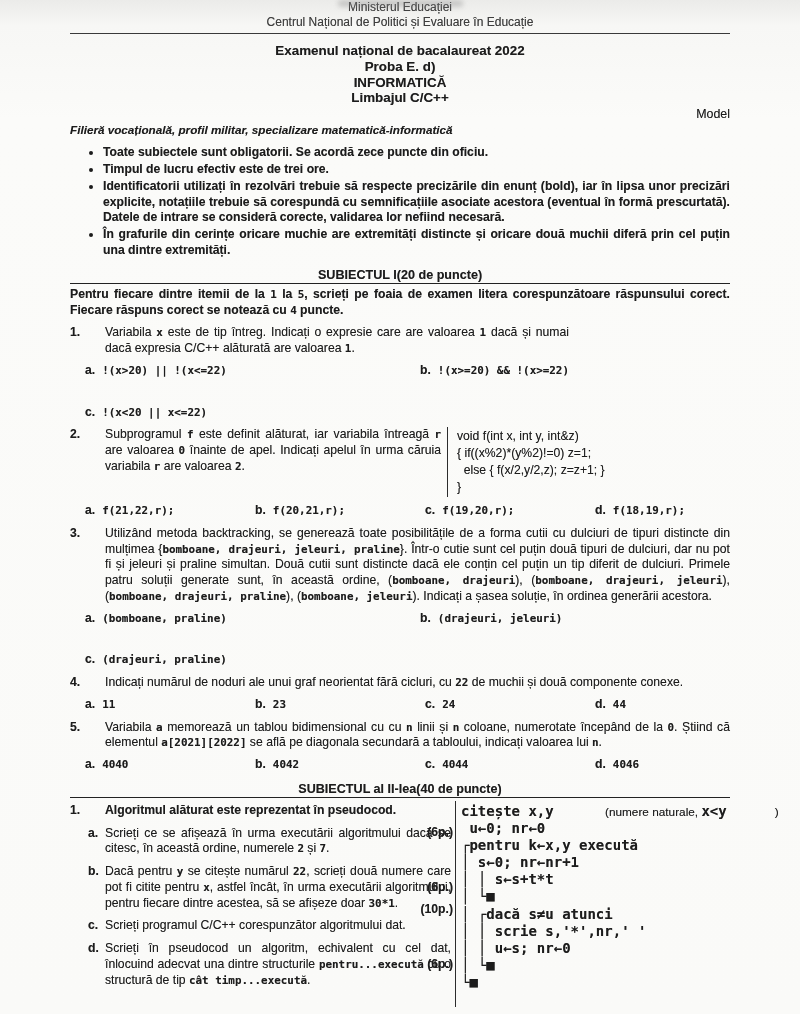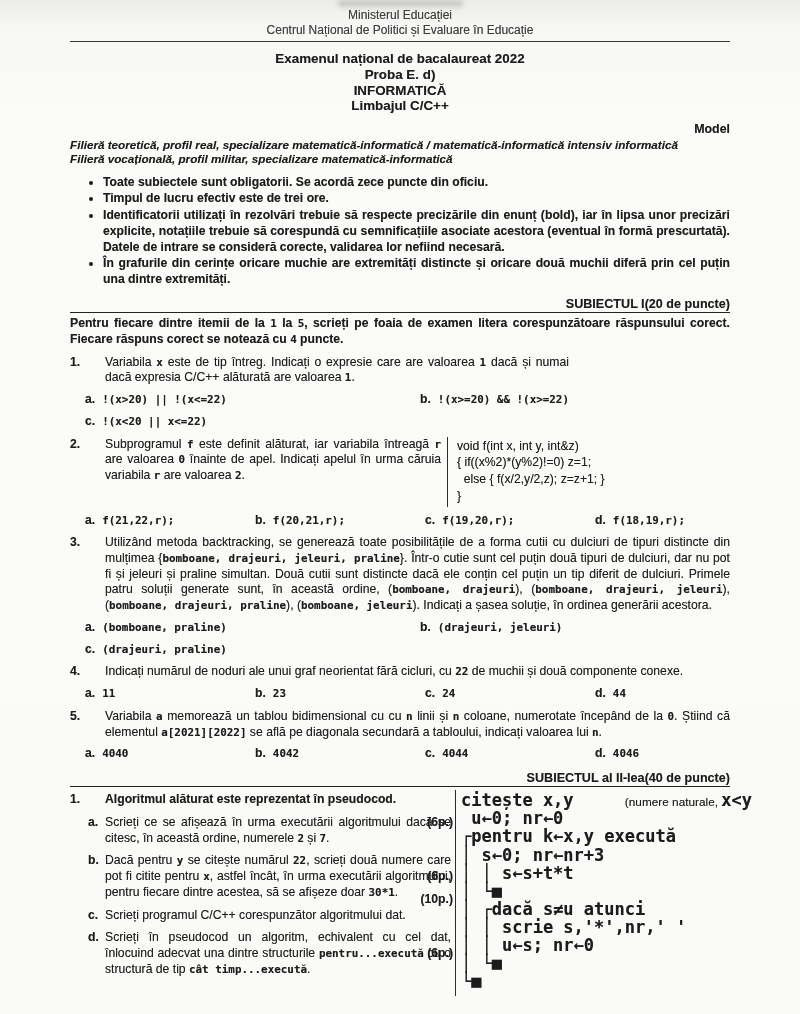--- a/index.html
+++ b/index.html
@@ -2,67 +2,67 @@
 <html lang="ro"><head>
 <meta charset="utf-8">
 <style>
   * { margin:0; padding:0; box-sizing:border-box; }
   html,body { background:#e9e8e6; }
   .page {
     position:relative; width:800px; height:1014px; overflow:hidden;
     background:linear-gradient(180deg,#ebebe9 0px,#f7f7f5 26px,#fbfbf9 120px,#fafaf8 100%);
     font-family:"Liberation Sans","DejaVu Sans",sans-serif;
     font-size:12.2px; line-height:1.29; color:#1c1c1c;
-    padding:8px 70px 0 70px;
+    padding:0 70px 0 70px;
     text-shadow:0 0 .5px rgba(30,30,30,.45);
   }
   .b { font-weight:bold; }
   .just { text-align:justify; }
   .c, .code, .mono {
     font-family:"DejaVu Sans Mono","Liberation Mono",monospace;
     font-weight:bold; font-size:10.9px;
   }
   .smudge { position:absolute; top:0; left:338; left:338px; width:125px; height:7px;
     background:#8b8b8b; opacity:.38; filter:blur(2.5px); border-radius:3px; }
   .hdr { text-align:center; font-size:12px; color:#3e3e3e;
     border-bottom:1.6px solid #3a3a3a; padding-bottom:2px; }
   .title-block { text-align:center; font-weight:bold; font-size:13.4px; line-height:1.18; margin-top:9px; }
-  .model { text-align:right; font-weight:bold; font-size:12.4px; margin-top:7px; }
+  .model { text-align:right; font-weight:normal; font-size:12.4px; }
   .filiera { font-weight:bold; font-style:italic; font-size:11.7px; line-height:1.22; margin-top:1px; }
   .instr { list-style:disc outside; padding-left:33px; margin-top:8px; font-weight:bold; }
   .instr li { margin-bottom:1px; text-align:justify; }
-  .sec-head { display:flex; justify-content:flex-end; font-weight:bold; font-size:12.6px;
+  .sec-head { display:flex; justify-content:center; font-weight:bold; font-size:12.6px;
     border-bottom:1.7px solid #222; margin-top:8px; padding-bottom:0px; }
   .intro { font-weight:bold; margin-top:3px; }
   .q { margin-top:7px; }
   .qtop { display:flex; }
   .qn { width:35px; flex:none; font-weight:bold; }
   .qt { flex:none; }
   .qcode { border-left:1.3px solid #2c2c2c; white-space:pre; padding:1px 0 0 9px; }
   .q1 .qt { width:472px; padding-right:8px; }
   .q1 .qcode { min-height:46px; }
   .q2 .qt { width:342px; padding-right:6px; }
   .q2 .qcode { min-height:70px; line-height:1.38; }
   .qt-full { flex:1; }
-  .opts { margin:6px 0 2px 15px; display:grid; row-gap:6px; }
+  .opts { margin:6px 0 2px 15px; display:grid; row-gap:26px; }
   .g2 { grid-template-columns:335px 1fr; }
   .g4 { grid-template-columns:170px 170px 170px 1fr; }
   .opt { white-space:nowrap; }
   .ol { font-weight:bold; margin-right:7px; }
   
   .s2 { display:flex; margin-top:3px; min-height:206px; }
   .s2l { width:385px; flex:none; padding-top:2px; }
   .s2r { flex:1; border-left:1.5px solid #2c2c2c; padding:2px 0 0 5px; }
   .s2head { display:flex; margin-bottom:7px; }
   .item { position:relative; display:flex; margin:0 0 7px 18px; }
   .il { width:17px; flex:none; font-weight:bold; }
   .it { flex:1; padding-right:4px; }
   .pts { position:absolute; right:2px; bottom:16px; font-weight:bold; }
   .pseudo div { line-height:16.1px; white-space:pre; }
-  .pseudo .c { font-size:17px; }
+  .pseudo .c { font-size:14px; }
   .pseudo span:not(.c) { font-size:11.8px;margin-left:48px; }
 </style>
 </head>
 <body>
 
 <div class="page">
   <div class="smudge"></div>
 
   <div class="hdr">
     <div>Ministerul Educației</div>
@@ -72,21 +72,20 @@
   <div class="title-block">
     <div>Examenul național de bacalaureat 2022</div>
     <div>Proba E. d)</div>
     <div>INFORMATICĂ</div>
     <div>Limbajul C/C++</div>
   </div>
 
   <div class="model">Model</div>
 
   <div class="filiera">
-    <div>Filieră teoretică, profil real, specializare matematică-informatică / matematică-informatică intensiv informatică</div>
     <div>Filieră vocațională, profil militar, specializare matematică-informatică</div>
   </div>
 
   <ul class="instr">
     <li>Toate subiectele sunt obligatorii. Se acordă zece puncte din oficiu.</li>
     <li>Timpul de lucru efectiv este de trei ore.</li>
     <li>Identificatorii utilizați în rezolvări trebuie să respecte precizările din enunț (bold), iar în lipsa unor precizări explicite, notațiile trebuie să corespundă cu semnificațiile asociate acestora (eventual în formă prescurtată). Datele de intrare se consideră corecte, validarea lor nefiind necesară.</li>
     <li>În grafurile din cerințe oricare muchie are extremități distincte și oricare două muchii diferă prin cel puțin una dintre extremități.</li>
   </ul>
 
@@ -193,21 +192,21 @@
         <span class="il">d.</span>
         <div class="it just"><span>Scrieți în pseudocod un algoritm, echivalent cu cel dat, înlocuind adecvat una dintre structurile </span><span class="c">pentru...execută</span><span> cu o structură de tip </span><span class="c">cât timp...execută</span><span>.</span></div>
         <span class="pts">(6p.)</span>
       </div>
     </div>
     <div class="s2r">
       <div class="pseudo">
           <div><span class="c">citește x,y</span><span> (numere naturale, </span><span class="c">x&lt;y</span><span>)</span></div>
           <div><span class="c"> u←0; nr←0</span></div>
           <div><span class="c">┌pentru k←x,y execută</span></div>
-          <div><span class="c">│ s←0; nr←nr+3</span></div>
+          <div><span class="c">│ s←0; nr←nr+1</span></div>
           <div><span class="c">│ │ s←s+t*t</span></div>
           <div><span class="c">│ └■</span></div>
           <div><span class="c">│ ┌dacă s≠u atunci</span></div>
           <div><span class="c">│ │ scrie s,'*',nr,' '</span></div>
           <div><span class="c">│ │ u←s; nr←0</span></div>
           <div><span class="c">│ └■</span></div>
           <div><span class="c">└■</span></div>
         </div>
     </div>
   </div>

